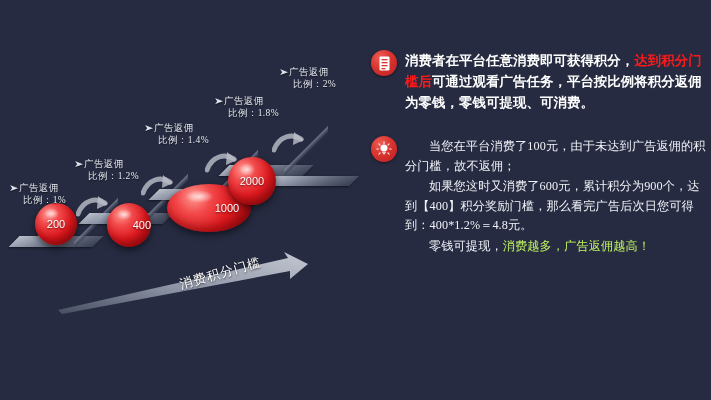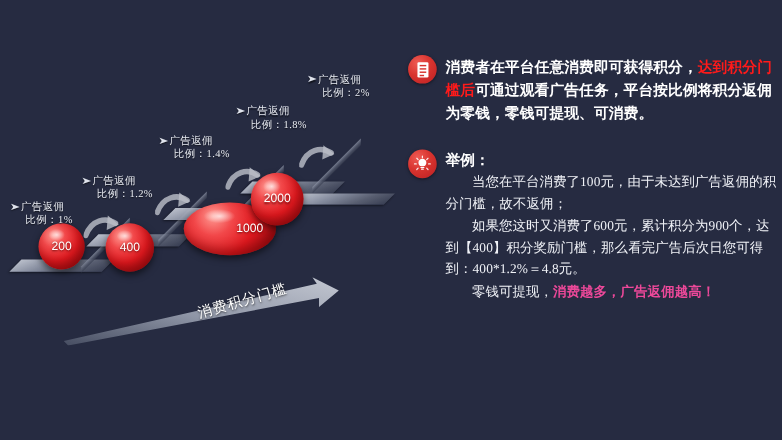--- a/index.html
+++ b/index.html
@@ -114,21 +114,21 @@
     font-family:"Liberation Sans","DejaVu Sans",sans-serif;
   }
   .ex-p{
     font-size:12.2px;line-height:19.5px;color:#f0f2f7;
     font-family:"Liberation Serif","DejaVu Serif",serif;
     text-indent:24px;
     margin-top:1px;
     letter-spacing:.1px;
   }
   .ex-p .u{text-decoration:underline;}
-  .ex-p .red{color:#ec4899;font-weight:bold;}
+  .ex-p .red{color:#bef264;font-weight:normal;}
   .ex-p.center{text-indent:24px;}
 </style>
 </head>
 <body>
 
 <div id="root">
 
   <div id="left-panel">
 
     <div class="platform" style="left:14px;top:236px;width:84px;height:11px;">
@@ -152,21 +152,21 @@
     <div class="riser" style="left:284px;top:148px;width:44px;height:6px;"></div>
 
     <div class="platform" style="left:270px;top:176px;width:84px;height:10px;">
       <div class="top"></div>
     </div>
 
     <div class="ball" style="left:35px;top:203px;width:42px;height:42px;">
       <div class="hl"></div>
       <span>200</span>
     </div>
-    <div class="ball" style="left:96px;top:203px;width:44px;height:44px;">
+    <div class="ball" style="left:107px;top:203px;width:44px;height:44px;justify-content:flex-end;">
       <div class="hl"></div>
       <span>400</span>
     </div>
     <div class="ball" style="left:167px;top:184px;width:48px;height:48px;padding-left:36px;">
       <div class="hl"></div>
       <span>1000</span>
     </div>
     <div class="ball" style="left:228px;top:157px;width:48px;height:48px;">
       <div class="hl"></div>
       <span>2000</span>
@@ -261,21 +261,20 @@
             <line x1="15.2" y1="8" x2="13.6" y2="8"></line>
             <line x1="2.9" y1="13.1" x2="4.1" y2="11.9"></line>
             <line x1="13.1" y1="13.1" x2="11.9" y2="11.9"></line>
           </g>
           <path d="M8 3.4 C5.9 3.4 4.4 5 4.4 6.9 C4.4 8.3 5.3 9.2 5.9 10 L10.1 10 C10.7 9.2 11.6 8.3 11.6 6.9 C11.6 5 10.1 3.4 8 3.4 Z" fill="#ffffff"></path>
           <rect x="6.2" y="10.6" width="3.6" height="1.2" rx="0.5" fill="#ffffff"></rect>
           <rect x="6.7" y="12.2" width="2.6" height="1.1" rx="0.5" fill="#ffffff"></rect>
         </svg>
       </div>
       <div class="blk-text">
-        <div id="ex-title">举例：</div>
         <div class="ex-p">当您在平台消费了100元，由于未达到广告返佣的积分门槛，故不返佣；</div>
         <div class="ex-p">如果您这时又消费了600元，累计积分为900个，达到【400】积分奖励门槛，那么看完广告后次日您可得到：400*1.2%＝4.8元。</div>
         <div class="ex-p center"><span>零钱可提现，</span><span class="red">消费越多，广告返佣越高！</span></div>
       </div>
     </div>
 
   </div>
 </div>
 
 </body></html>

